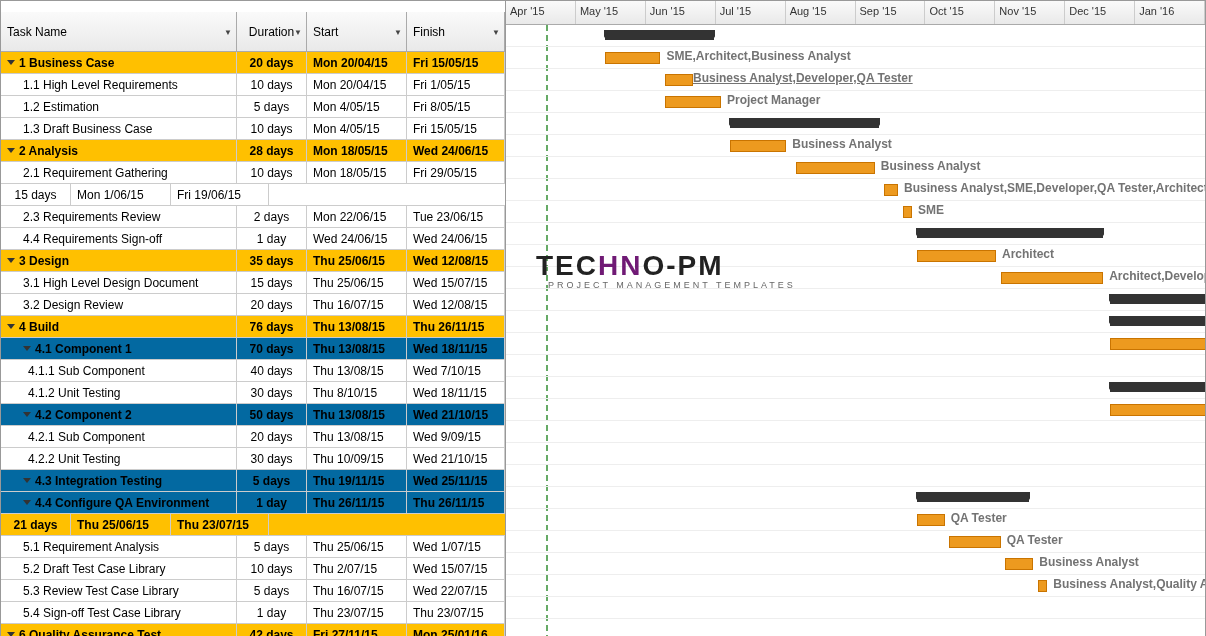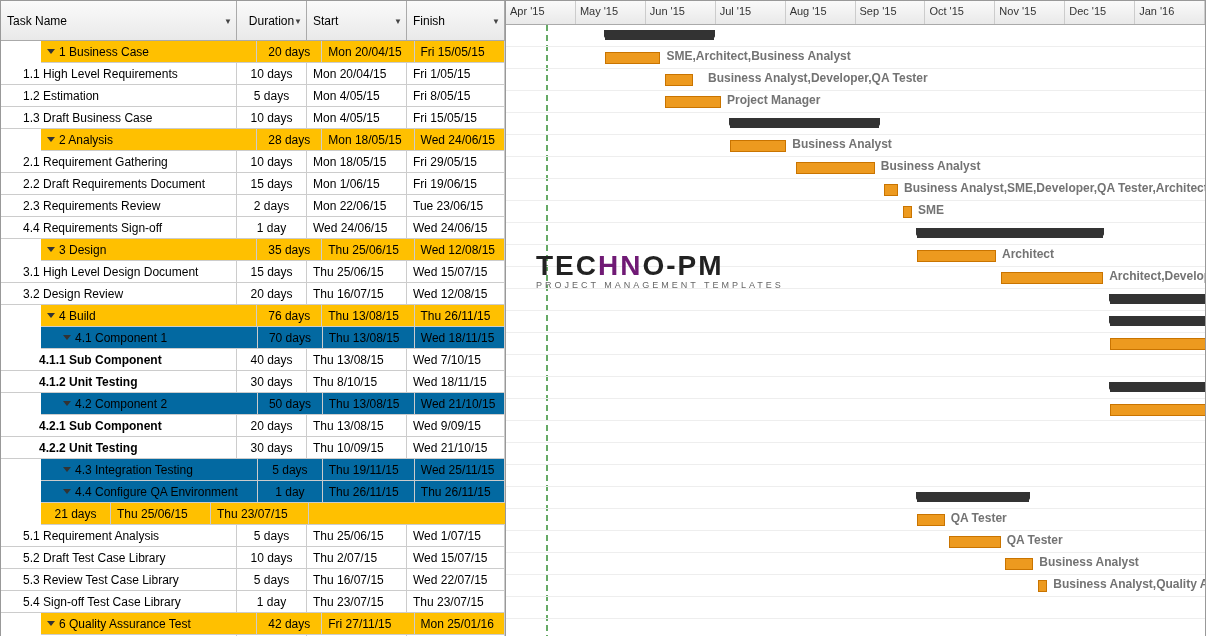--- a/index.html
+++ b/index.html
@@ -1,51 +1,51 @@
 <!DOCTYPE html>
 <html><head>
 <meta charset="utf-8">
 <style>
   * { box-sizing: border-box; margin: 0; padding: 0; }
   body { font-family: "Segoe UI", Tahoma, sans-serif; font-size: 12px; color: #000; background: #fff; width: 1206px; }
   .container { display: flex; width: 1206px; border: 1px solid #999; }
   .grid { width: 505px; border-right: 1px solid #999; }
   .gantt { width: 700px; position: relative; overflow: hidden; }
-  .hdr-row { display: flex; height: 40px; background: linear-gradient(#fafafa,#e9e9e9); border-bottom: 1px solid #aaa; }
+  .hdr-row { display: flex; height: 40px; background: linear-gradient(#fafafa,#e9e9e9); border-bottom: 1px solid #aaa; margin-top: 11px; }
   .hdr-cell { display: flex; align-items: center; padding: 0 6px; border-right: 1px solid #aaa; font-weight: 400; position: relative; }
   .hdr-cell .drop { position: absolute; right: 4px; top: 50%; transform: translateY(-50%); font-size: 8px; color: #444; cursor: pointer; }
   .col-task { width: 236px; }
   .col-dur  { width: 70px; text-align: center; justify-content: center; }
   .col-start{ width: 100px; }
   .col-fin  { width: 98px; }
   .row { display: flex; height: 22px; border-bottom: 1px solid #ccc; align-items: center; }
   .cell { padding: 0 6px; border-right: 1px solid #ccc; height: 22px; display: flex; align-items: center; overflow: hidden; white-space: nowrap; }
-  .summary  { font-weight: 400; margin-left: 40px; }
+  .summary  { font-weight: 700; }
   .summary-0{ background: #ffc000; }
   .summary-1{ background: #0369a1; }
   .indent-0 { padding-left: 6px; }
   .indent-1 { padding-left: 22px; }
-  .indent-2 { padding-left: 38px; font-weight: bold; }
+  .indent-2 { padding-left: 27px; }
   .tri { display: inline-block; width: 0; height: 0; border-left: 4px solid transparent; border-right: 4px solid transparent; border-top: 5px solid #333; margin-right: 4px; vertical-align: middle; }
   
   .timescale { display: flex; height: 24px; border-bottom: 1px solid #aaa; background: linear-gradient(#fafafa,#e9e9e9); }
   .ts-cell { width: 70px; border-right: 1px solid #ccc; font-size: 11px; padding: 4px 2px 0 4px; color: #333; white-space: nowrap; }
   .gantt-body { position: relative; }
   .gantt-row { height: 22px; position: relative; border-bottom: 1px solid #eee; }
   .bar { position: absolute; top: 5px; height: 12px; background: #ed9a1f; border: 1px solid #c97400; }
   .sum-bar { position: absolute; top: 5px; height: 10px; background: #333; }
   .sum-bar::before, .sum-bar::after { content:""; position:absolute; top:0; width:0; height:0; border-top:8px solid #333; }
   .sum-bar::before{ left:-1px; border-right:5px solid transparent;}
   .sum-bar::after { right:-1px; border-left:5px solid transparent;}
   .bar-label { position: absolute; top: 2px; font-weight: 700; font-size: 12px; white-space: nowrap; color: #737373; }
   .today-line { position:absolute; top:0; bottom:0; width:0; border-left:2px dashed #6a6; z-index:0; }
   .logo { position:absolute; left:30px; top:225px; z-index:5; font-family: Arial, sans-serif; }
   .logo .big { font-size:28px; font-weight:700; letter-spacing:2px; color:#222; }
   .logo .big .g { color:#701a75; }
-  .logo .small { font-size:9px; letter-spacing:3px; color:#666; margin-top:-2px; }
+  .logo .small { font-size:9px; letter-spacing:3px; color:#666; margin-top:-2px;margin-left:12px; }
 </style>
 </head>
 <body>
 
 <div class="container">
 
   <div class="grid">
     <div class="hdr-row">
       <div class="hdr-cell col-task">
           <span>Task Name</span>
@@ -109,23 +109,20 @@
         </div>
         <div class="row">
           <div class="cell col-task indent-1">
             <span>2.1 Requirement Gathering</span>
           </div>
           <div class="cell col-dur" style="justify-content: center;">10 days</div>
           <div class="cell col-start">Mon 18/05/15</div>
           <div class="cell col-fin">Fri 29/05/15</div>
         </div>
         <div class="row">
-          <div class="cell col-task indent-1">
-            <span>2.2 Draft Requirements Document</span>
-          </div>
           <div class="cell col-dur" style="justify-content: center;">15 days</div>
           <div class="cell col-start">Mon 1/06/15</div>
           <div class="cell col-fin">Fri 19/06/15</div>
         </div>
         <div class="row">
           <div class="cell col-task indent-1">
             <span>2.3 Requirements Review</span>
           </div>
           <div class="cell col-dur" style="justify-content: center;">2 days</div>
           <div class="cell col-start">Mon 22/06/15</div>
@@ -319,21 +316,21 @@
       </div>
     <div class="gantt-row">
           <div class="sum-bar" style="left: 98.54px; width: 109.51px;"></div>
         </div>
         <div class="gantt-row">
           <div class="bar" style="left: 98.54px; width: 55.92px;"></div>
           <div class="bar-label" style="left: 160.46px;">SME,Architect,Business Analyst</div>
         </div>
         <div class="gantt-row">
           <div class="bar" style="left: 159.12px; width: 27.96px;"></div>
-          <div class="bar-label" style="left: 202px;">Business Analyst,Developer,QA Tester</div>
+          <div class="bar-label" style="left: 187px; text-decoration: underline;">Business Analyst,Developer,QA Tester</div>
         </div>
         <div class="gantt-row">
           <div class="bar" style="left: 159.12px; width: 55.92px;"></div>
           <div class="bar-label" style="left: 221.04px;">Project Manager</div>
         </div>
         <div class="gantt-row">
           <div class="sum-bar" style="left: 224.36px; width: 149.12px;"></div>
         </div>
         <div class="gantt-row">
           <div class="bar" style="left: 224.36px; width: 55.92px;"></div>

